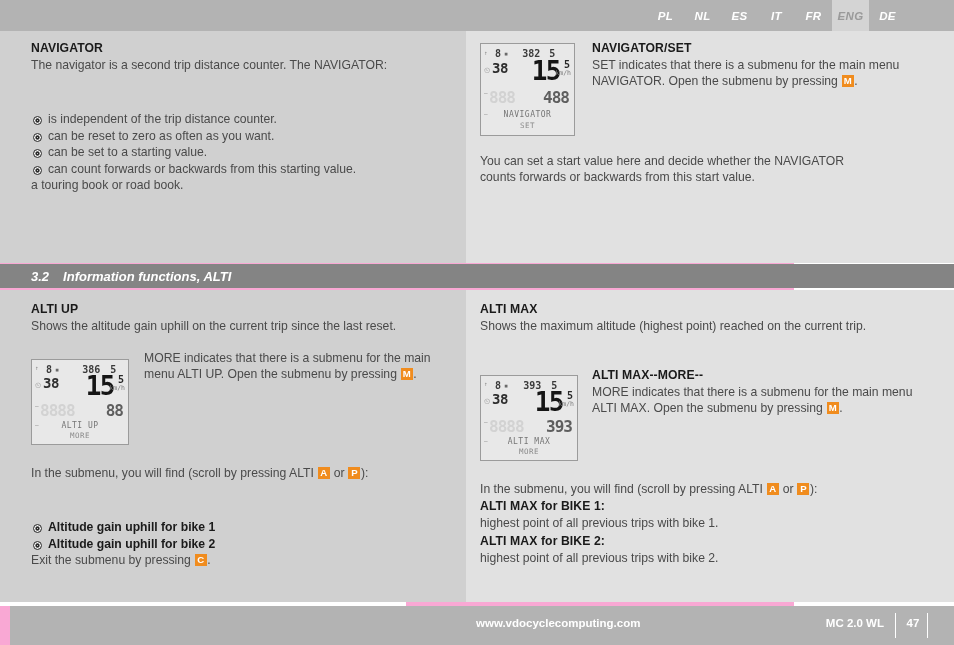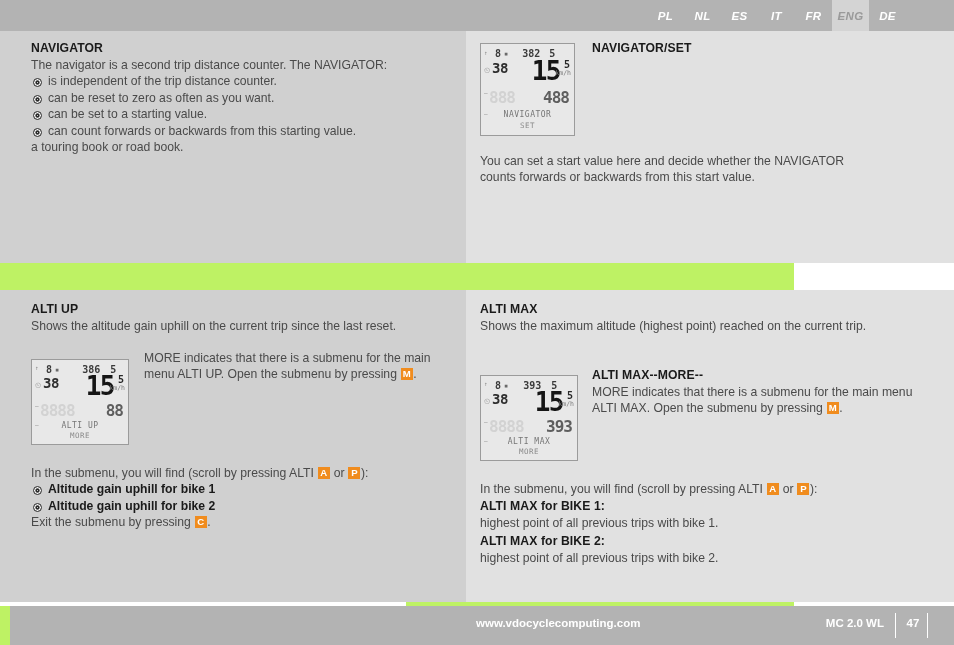--- a/index.html
+++ b/index.html
@@ -2,21 +2,21 @@
 <html><head>
 <meta charset="utf-8">
 <style>
   * { box-sizing: border-box; margin: 0; padding: 0; }
   html, body {
     width: 954px; height: 645px;
     font-family: "Liberation Sans", sans-serif;
     background: #ffffff;
     overflow: hidden;
   }
-  .page { position: relative; width: 794px; height: 645px; background:#bef264; }
+  .page { position: relative; width: 794px; height: 645px; background:#f9a8d4; }
 
   
   .lang-bar {
     position: absolute; left: 0; top: 0; width: 954px; height: 31px;
     background: #b3b3b3;
     display: flex; align-items: stretch; justify-content: flex-end;
   }
   .lang-tab {
     width: 37px; display: flex; align-items: center; justify-content: center;
     font-size: 11.5px; font-weight: bold; font-style: italic;
@@ -60,21 +60,21 @@
 
   
   .blk { position: absolute; }
   .h-title {
     font-size: 12.2px; font-weight: bold; color: #1a1a1a;
     letter-spacing: .1px; line-height: 16px; margin-bottom: 1px;
   }
   .p {
     font-size: 12.2px; color: #4a4a4a; line-height: 16.4px;
   }
-  .bullets { list-style: none; }
+  .bullets { list-style: none; margin-top: 38px; }
   .bullets li {
     font-size: 12.2px; color: #4a4a4a; line-height: 16.4px;
     padding-left: 17px; position: relative;
   }
   .bullets li::before {
     content: ""; position: absolute; left: 2px; top: 5px;
     width: 7px; height: 7px; border-radius: 50%;
     border: 1.4px solid #2a2a2a; background: #ffffff;
     box-shadow: inset 0 0 0 1.3px #ffffff, inset 0 0 0 3px #2a2a2a;
   }
@@ -232,27 +232,32 @@
       <div class="lcd-sub">488</div>
       <div class="lcd-label">NAVIGATOR</div>
       <div class="lcd-label2">SET</div>
       <span class="lcd-leftmark" style="top:66px;">—</span>
       <span class="lcd-leftmark" style="top:45px;">—</span>
     </div>
   </div>
 
   <div class="blk" style="left:592px; top:40px; width:340px;">
     <div class="h-title">NAVIGATOR/SET</div>
+    <div class="p"><span>SET indicates that there is a submenu for the main menu NAVIGATOR. Open the submenu by pressing </span><span class="key">M</span><span>.</span></div>
   </div>
 
   <div class="blk" style="left:480px; top:153px; width:400px;">
     <div class="p">You can set a start value here and decide whether the NAVIGATOR</div>
     <div class="p">counts forwards or backwards from this start value.</div>
   </div>
 
+  <div class="section-band">
+    <span class="section-num">3.2</span>
+    <span class="section-title">Information functions, ALTI</span>
+  </div>
 
   <div class="col-left-2"></div>
   <div class="col-right-2"></div>
 
   <div class="blk" style="left:31px; top:301px; width:420px;">
     <div class="h-title">ALTI UP</div>
     <div class="p">Shows the altitude gain uphill on the current trip since the last reset.</div>
   </div>
 
   <div class="lcd" style="left:31px; top:359px; width:98px; height:86px;">

